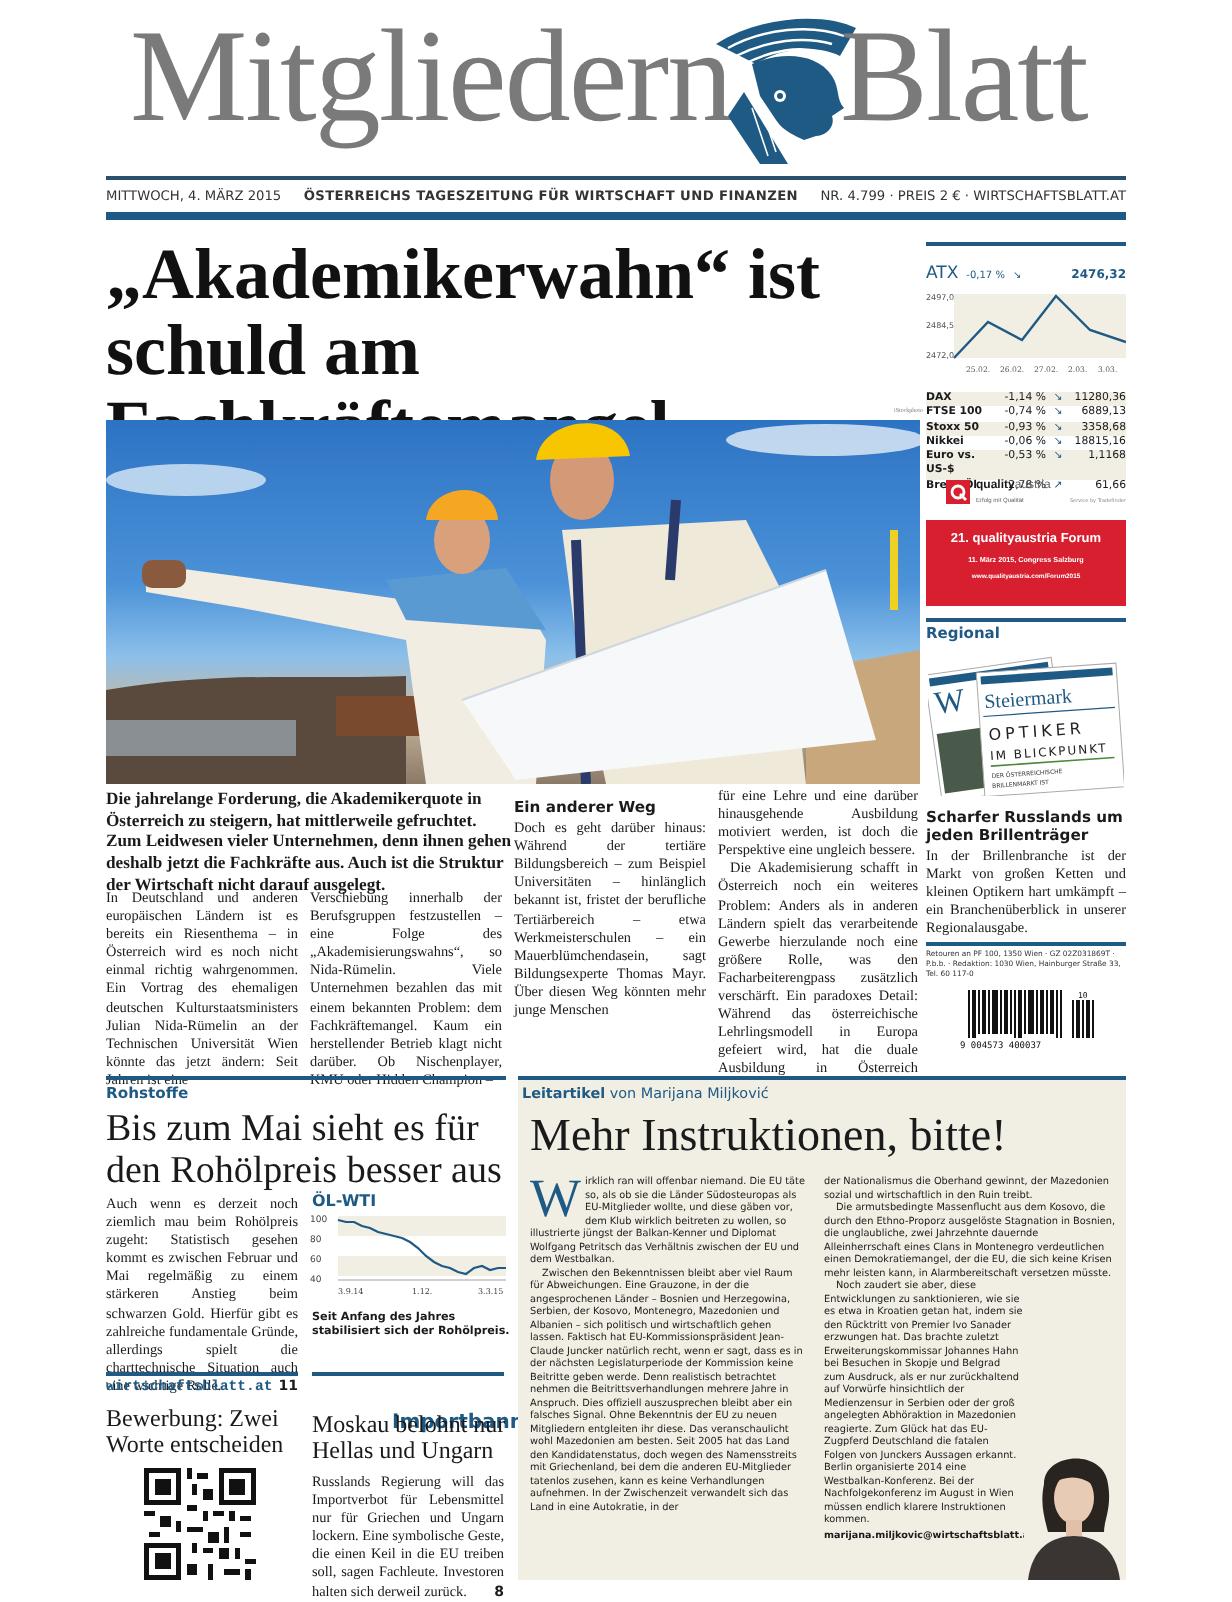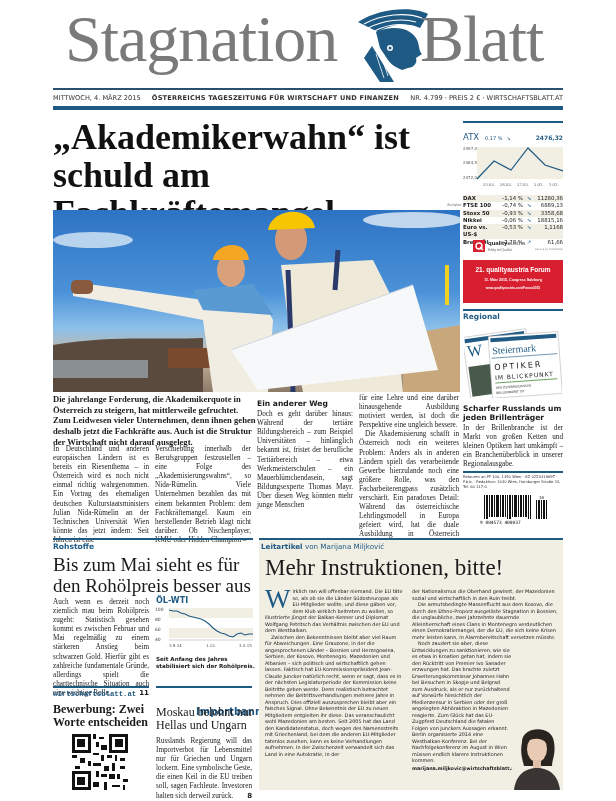--- a/index.html
+++ b/index.html
@@ -96,21 +96,21 @@
   .leit-col { font-family: "DejaVu Sans", sans-serif; font-size: 4.9px; line-height: 6.5px; }
   #leit-col1 { left: 265px; top: 588px; width: 138px; }
   #leit-col2 { left: 412px; top: 588px; width: 146px; }
   #dropcap { float:left; font-family:"Liberation Serif",serif; font-size: 27px; line-height: 22px; color:#1f5a84; margin: 0 2px 0 0; }
   #leit-email { left: 412px; top: 766px; font-family:"DejaVu Sans",sans-serif; font-weight:bold; font-size: 4.8px; }
   #author-photo { left: 512px; top: 722px; width: 50px; height: 68px; }
 </style>
 </head>
 <body>
 
-<div class="abs" id="logo-left">Stagnation</div>
+<div class="abs" id="logo-left">Mitgliedern</div>
 <svg class="abs" id="hermes" viewBox="0 0 80 76">
   <path d="M8 14 C30 0 62 -2 78 6 L70 20 C58 14 40 16 28 24 Z" fill="#1f5a84"></path>
   <path d="M14 16 C32 6 56 4 72 10 M18 20 C34 12 52 10 66 14 M22 24 C36 17 50 15 60 18" stroke="#fff" stroke-width="1.2" fill="none"></path>
   <path d="M26 24 C40 18 58 18 66 30 C70 36 68 42 72 46 L66 50 C68 56 62 60 58 60 L52 62 C48 60 42 58 38 52 L30 40 Z" fill="#1f5a84"></path>
   <path d="M22 38 L44 74 L30 74 L14 50 Z" fill="#1f5a84"></path>
   <circle cx="40" cy="40" r="3" fill="#fff"></circle>
   <circle cx="40" cy="40" r="1.5" fill="#1f5a84"></circle>
   <path d="M26 46 L34 70 M30 44 L38 68" stroke="#fff" stroke-width="0.8"></path>
 </svg>
 <div class="abs" id="logo-right">Blatt</div>
@@ -308,21 +308,21 @@
   <polyline points="14,4 18,5 22,5 26,7 30,8 34,10 38,11 42,12 46,13 50,15 54,18 58,22 62,25 66,27 70,28 74,30 78,31 82,28 86,27 90,29 94,28 98,28" fill="none" stroke="#1f5a84" stroke-width="1.1"></polyline>
   <line x1="14" y1="34" x2="98" y2="34" stroke="#888" stroke-width="0.4"></line>
   <text x="14" y="41" font-size="4" fill="#444" font-family="DejaVu Serif, serif">3.9.14</text>
   <text x="51" y="41" font-size="4" fill="#444" font-family="DejaVu Serif, serif">1.12.</text>
   <text x="84" y="41" font-size="4" fill="#444" font-family="DejaVu Serif, serif">3.3.15</text>
 </svg>
 <div class="abs" id="oil-caption">Seit Anfang des Jahres stabilisiert sich der Rohölpreis.</div>
 
 <div class="abs srule" id="web-rule"></div>
 <div class="abs" id="web-label">wirtschaftsblatt.at</div>
-<h3 class="abs" id="web-head" style="font-weight:bold">Bewerbung: Zwei Worte entscheiden</h3>
+<h3 class="abs" id="web-head" style="font-weight:normal">Bewerbung: Zwei Worte entscheiden</h3>
 <svg class="abs" id="qr" viewBox="0 0 21 21" shape-rendering="crispEdges">
   <rect width="21" height="21" fill="#fff"></rect>
   <g fill="#111">
     <rect x="0" y="0" width="7" height="7"></rect>
       <rect x="1" y="1" width="5" height="5" fill="#fff"></rect>
       <rect x="2" y="2" width="3" height="3"></rect>
     <rect x="14" y="0" width="7" height="7"></rect>
       <rect x="15" y="1" width="5" height="5" fill="#fff"></rect>
       <rect x="16" y="2" width="3" height="3"></rect>
     <rect x="0" y="14" width="7" height="7"></rect>

